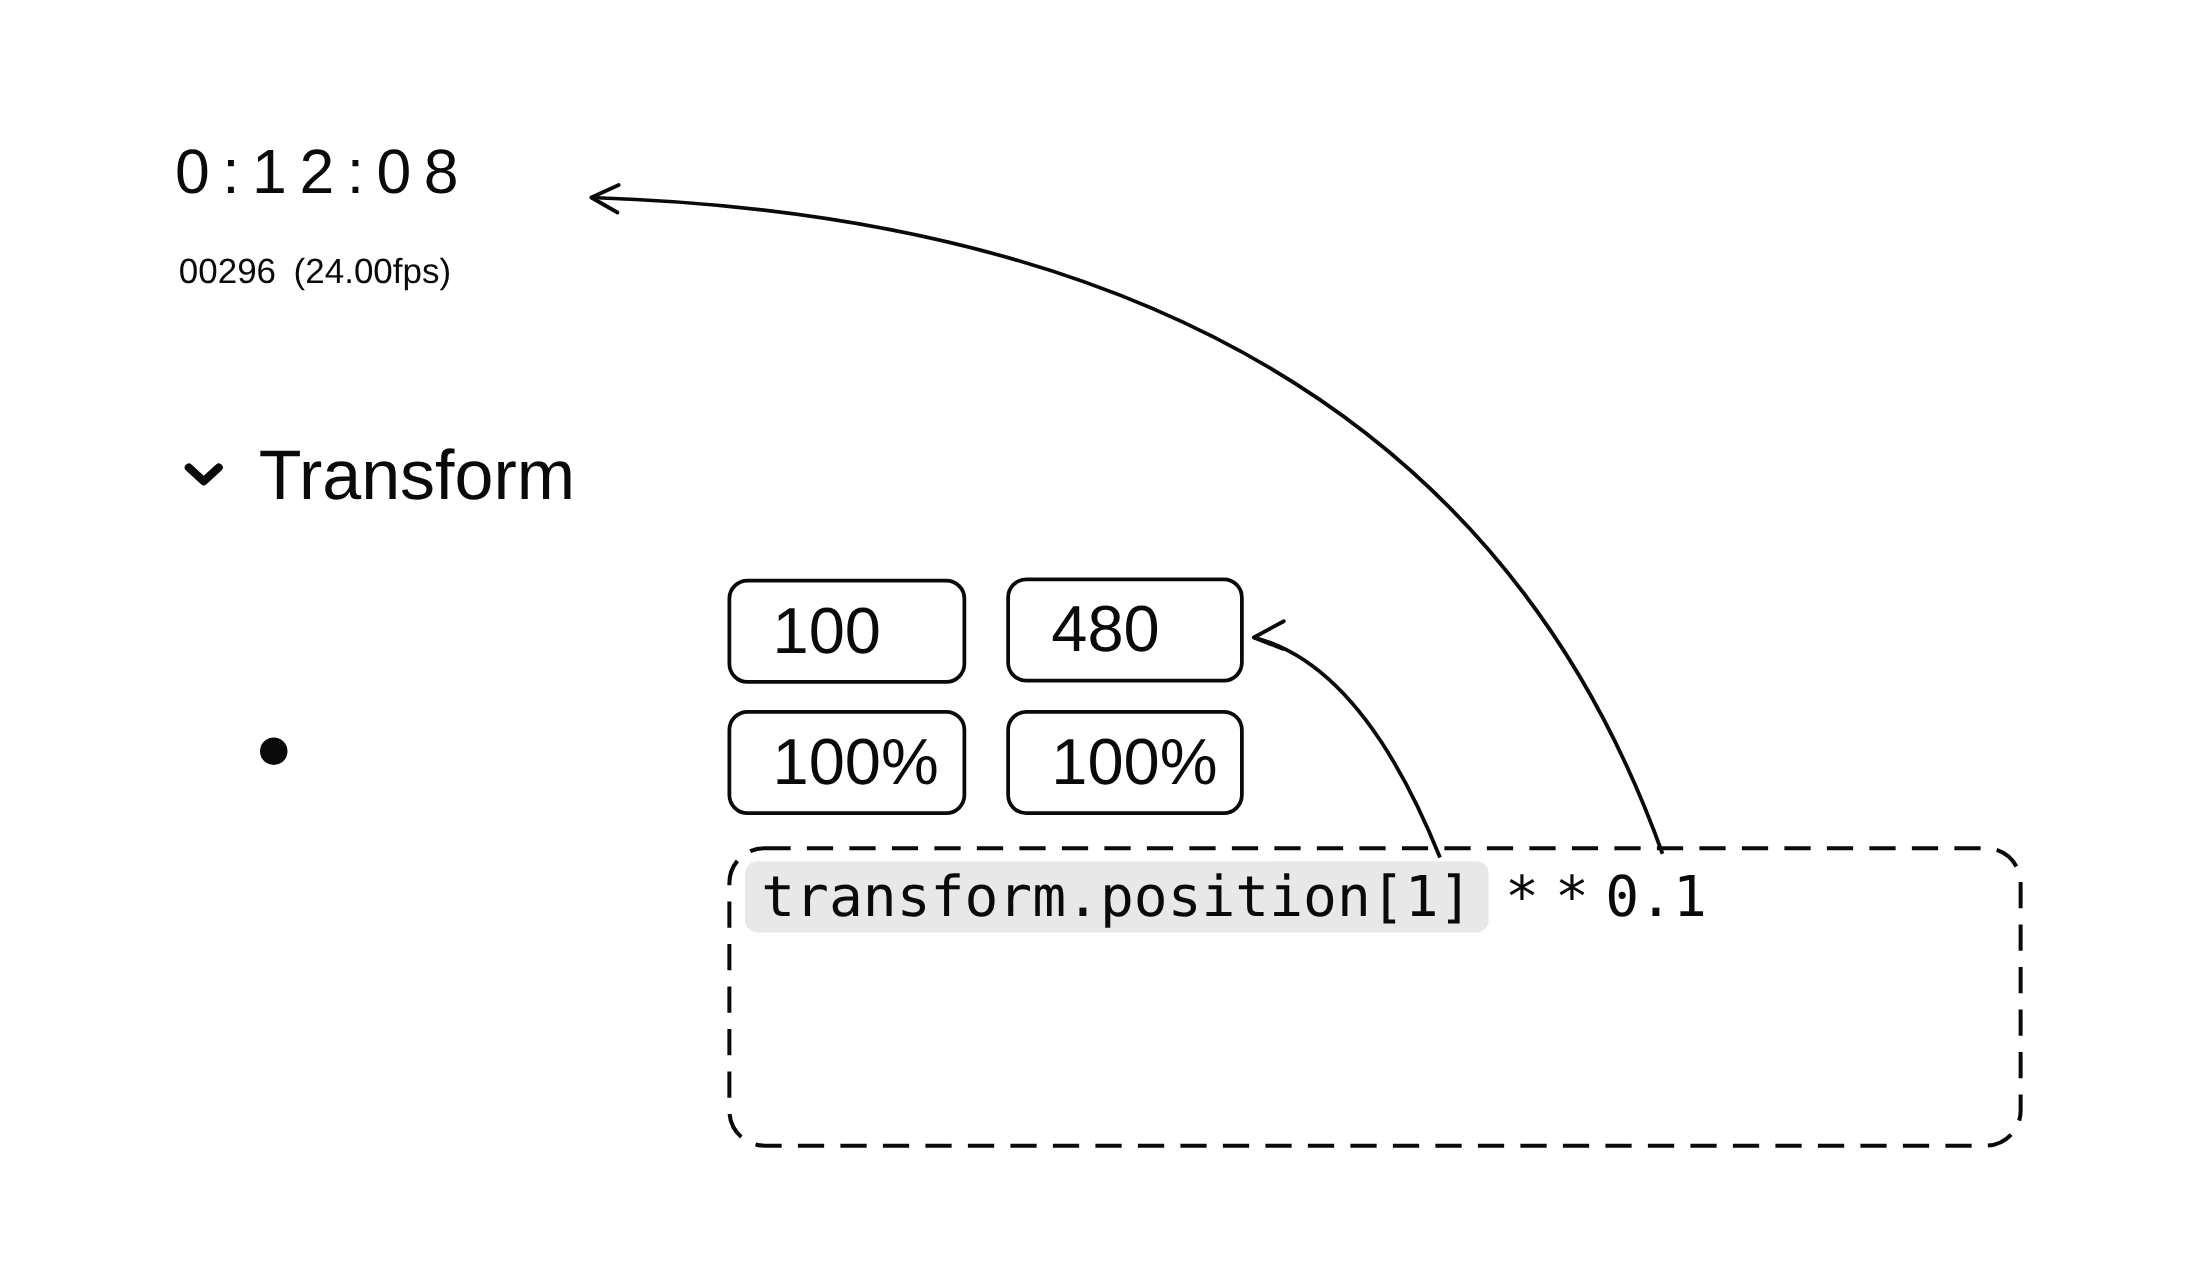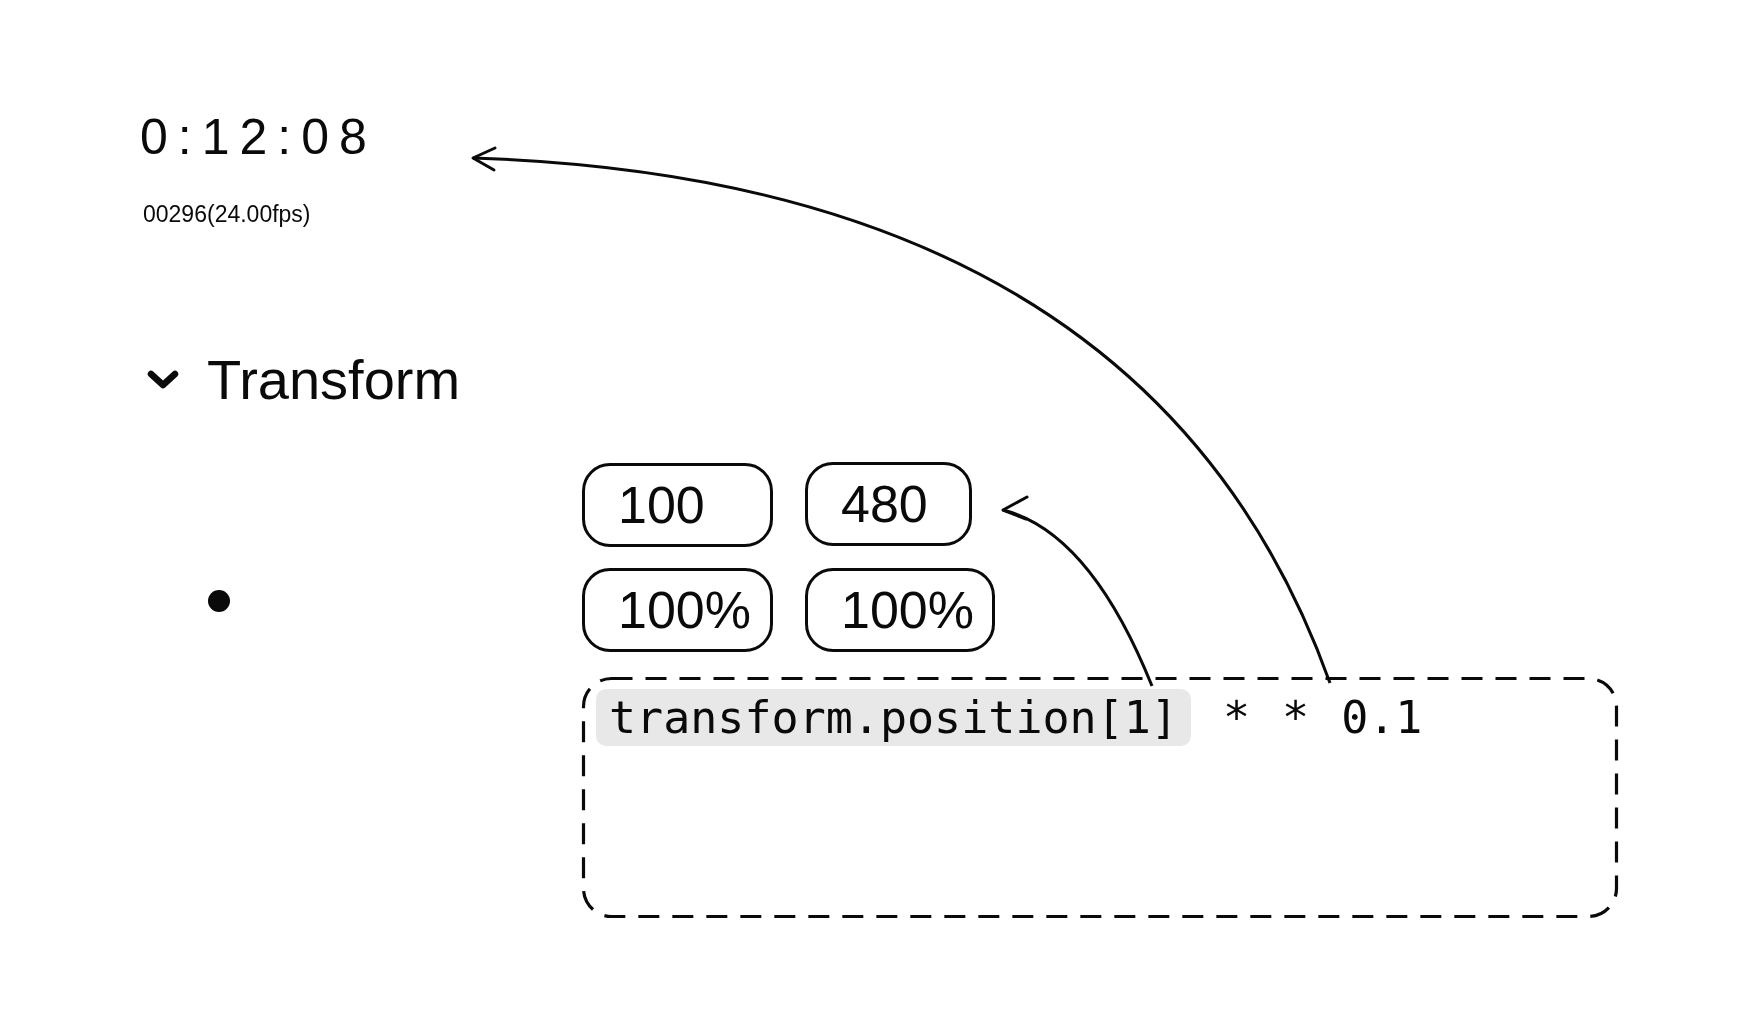--- a/index.html
+++ b/index.html
@@ -21,22 +21,22 @@
   .timecode{
     position:absolute;left:140px;top:112px;
     font-size:50px;line-height:1;
     letter-spacing:10px;
     font-weight:400;
     color:var(--ink);
     white-space:nowrap;
   }
   .frameinfo{
     position:absolute;left:143px;top:203px;
-    font-size:23px;line-height:1;
-    display:flex;
+    font-size:28px;line-height:1;
+    display:flex;gap:14px;
     color:var(--ink);
     white-space:nowrap;
   }
 
   
   .transform-header{
     position:absolute;left:146px;top:352px;height:56px;
     display:flex;align-items:center;gap:27px;
   }
   .chevron{width:34px;height:22px;display:block;}
@@ -56,40 +56,40 @@
   }
   .prop-label{
     margin-left:50px;
     font-size:56px;line-height:56px;white-space:nowrap;
   }
 
   
   .value-box{
     position:absolute;height:84px;
     border:3px solid var(--ink);
-    border-radius:28px;
+    border-radius:16px;
     display:flex;align-items:center;
     padding-left:33px;
     font-size:52px;
     background:var(--background);
     white-space:nowrap;
   }
   .vb-pos-x{left:582px;top:463px;width:191px;}
-  .vb-pos-y{left:805px;top:462px;width:167px;}
+  .vb-pos-y{left:805px;top:462px;width:190px;}
   .vb-scale-x{left:582px;top:568px;width:191px;}
   .vb-scale-y{left:805px;top:568px;width:190px;}
 
   
   .expression-field{
     position:absolute;left:582px;top:677px;width:1036px;height:241px;
     border-radius:28px;
   }
   .expr-row{
     position:absolute;left:14px;top:12px;
-    display:flex;align-items:center;gap:32px;
+    display:flex;align-items:center;gap:13px;
     height:57px;
   }
   .tok{
     font-family:"DejaVu Sans Mono",monospace;
     font-size:45px;line-height:57px;
     color:var(--ink);white-space:pre;
   }
   .tok.hl{
     background:var(--token_highlight);
     border-radius:10px;

